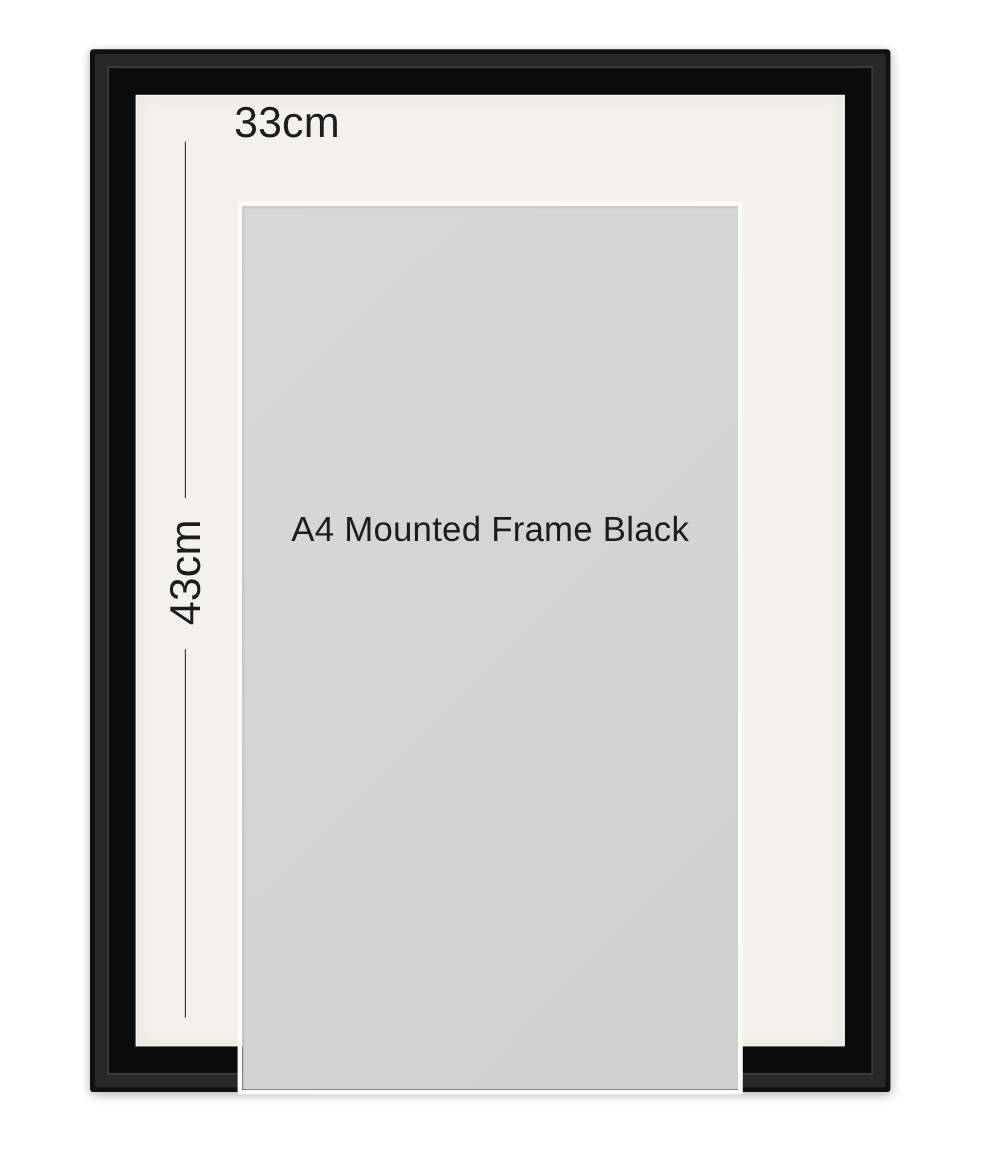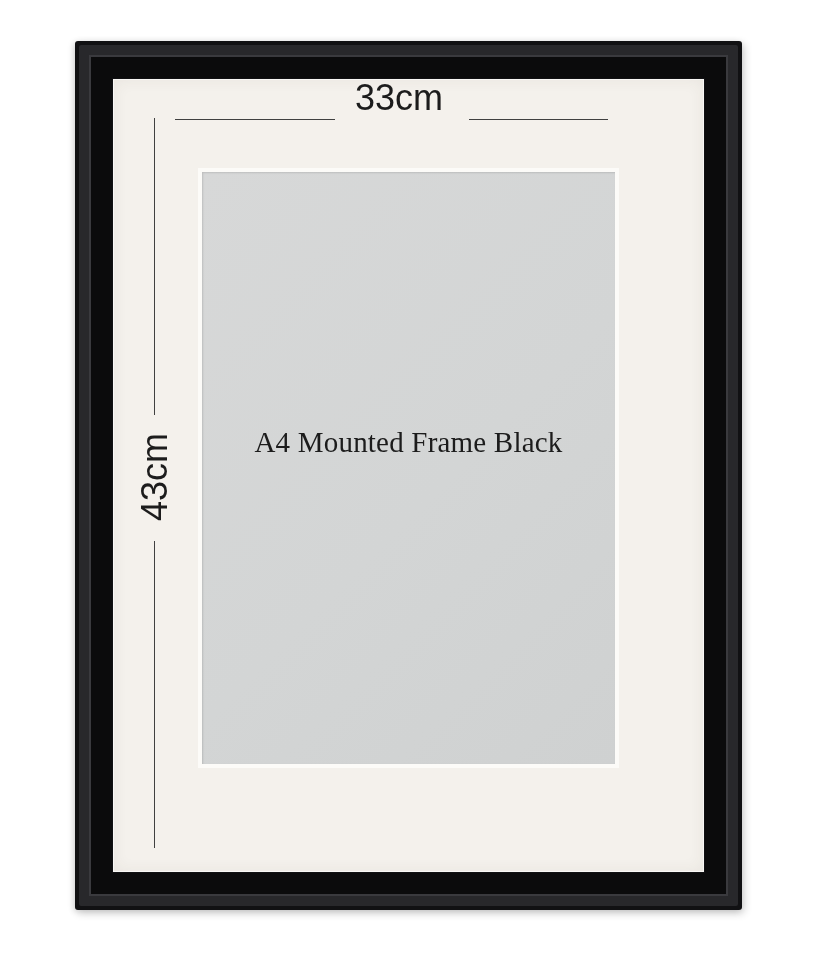--- a/index.html
+++ b/index.html
@@ -72,24 +72,23 @@
     background: var(--mat, #f4f1ec);
     box-shadow: inset 0 0 0 1px rgba(255,255,255,0.65), inset 0 0 16px rgba(70,58,45,0.07);
   }
 
   
   .opening {
     position: absolute;
     left: 89px;
     top: 93px;
     width: 413px;
-    height: 592px;
+    height: 736px;
     background: linear-gradient(135deg, #d7d8d8 0%, var(--opening, #d3d5d5) 55%, #cfd1d1 100%);
     box-shadow: 0 0 0 4px var(--bevel, #fcfbf8), 1px 1px 2px rgba(0,0,0,0.12) inset;
-    font-family: Liberation Serif, serif;
   }
   .product-label {
     position: absolute;
     left: 0;
     right: 0;
     top: 254px;
     text-align: center;
     font-size: 29px;
     letter-spacing: 0.2px;
     color: var(--text, #1c1c1c);
@@ -106,21 +105,22 @@
     line-height: 1;
     white-space: nowrap;
   }
   .width-annotation {
     position: absolute;
     left: 175px;
     top: 84px;
     width: 433px;
     height: 36px;
     display: flex;
-    align-items: flex-end;
+    align-items: flex-start;
+    flex-direction: column;
   }
   .width-annotation .seg-left  { width: 160px; height: 1.5px; }
   .width-annotation .seg-right { width: 139px; height: 1.5px; }
   .width-annotation .dim-label { margin: 0 26px 4px 20px; }
 
   .height-annotation {
     position: absolute;
     left: 136px;
     top: 118px;
     width: 37px;

